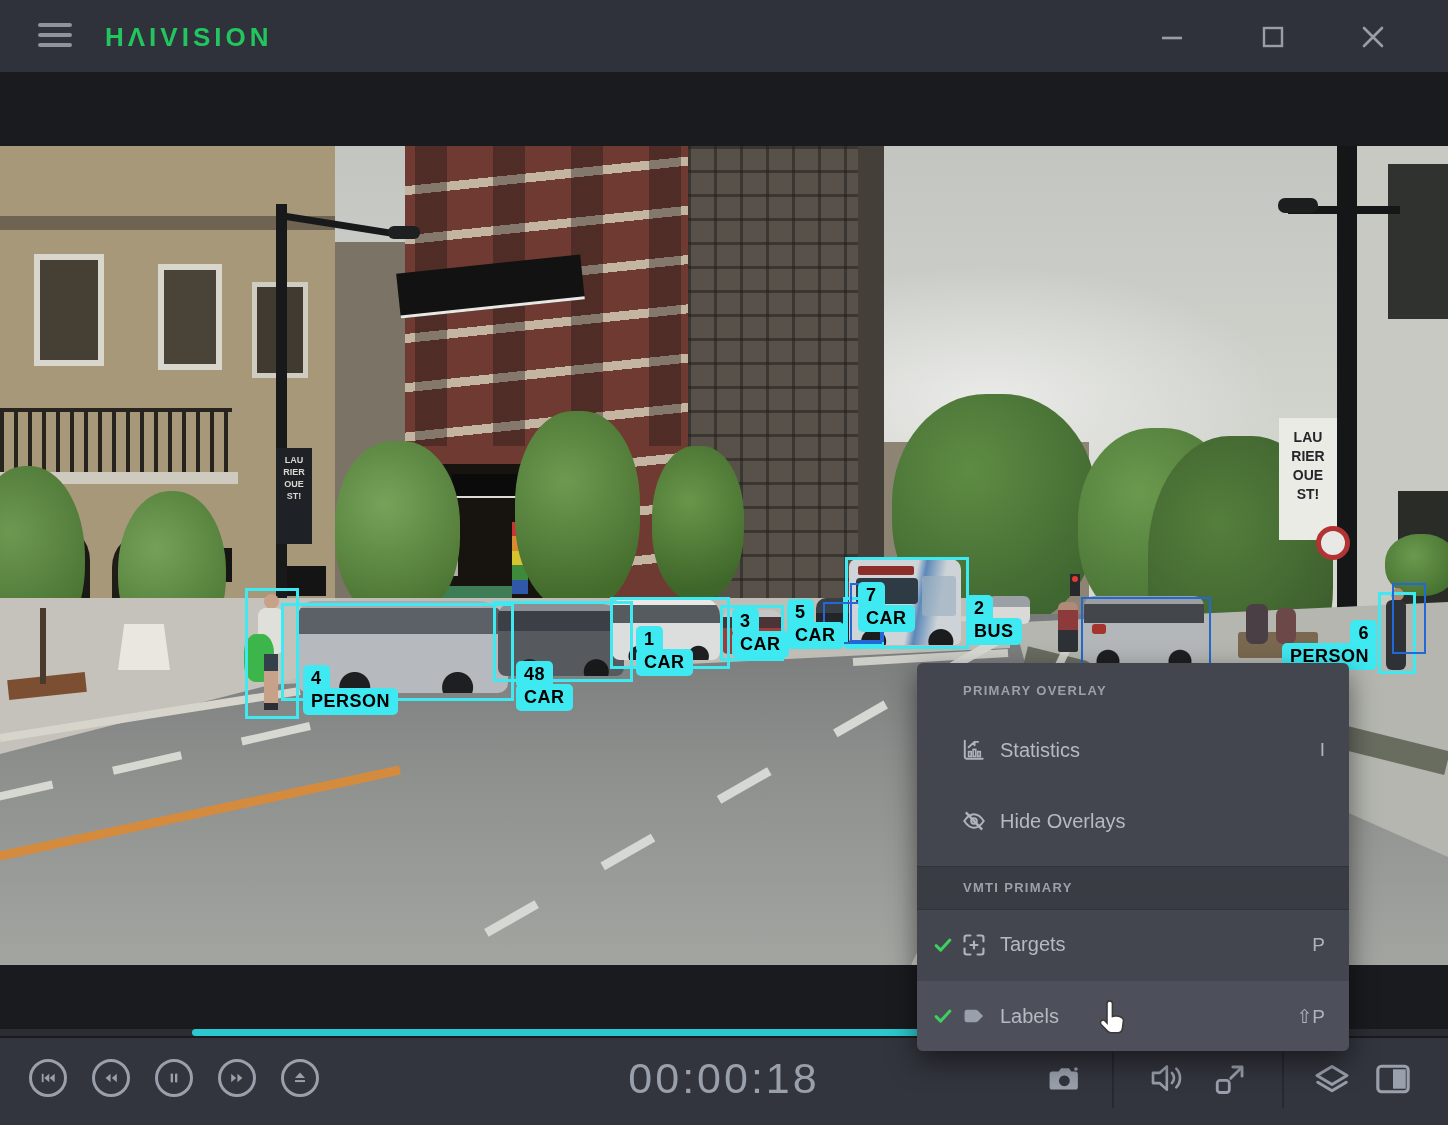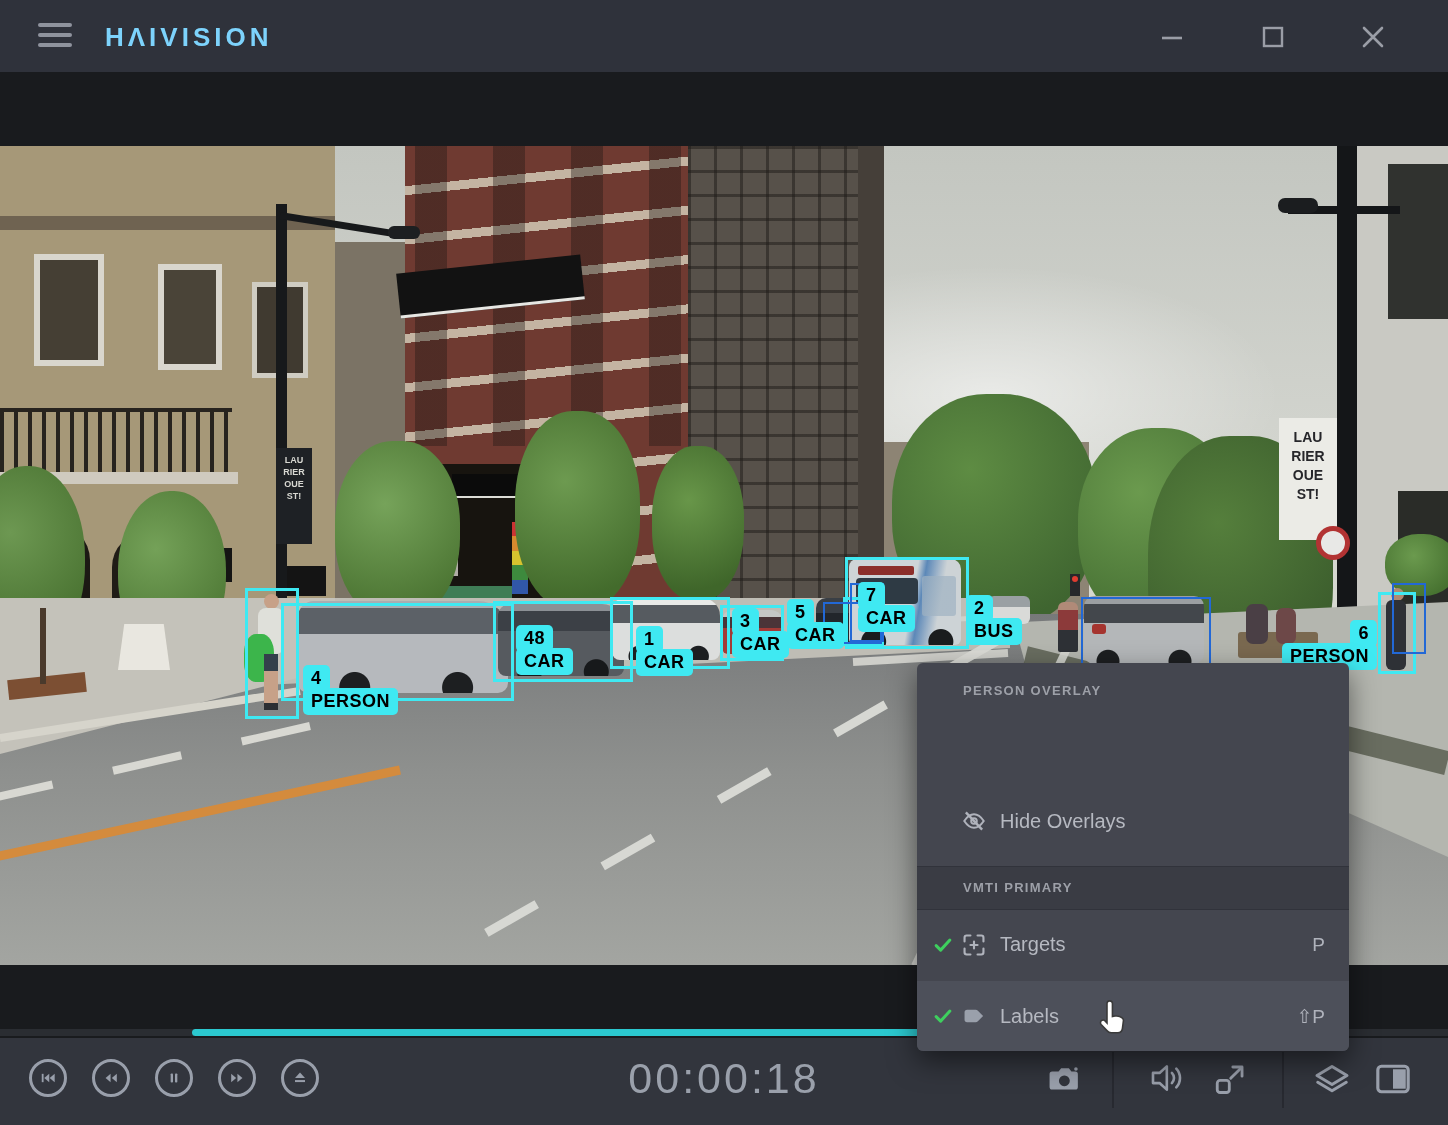--- a/index.html
+++ b/index.html
@@ -3,21 +3,21 @@
 <meta charset="utf-8">
 <style>
   html,body{margin:0;padding:0;background:#0d0e10;}
   .app{position:relative;width:1448px;height:1125px;overflow:hidden;
        font-family:"Liberation Sans",sans-serif;background:#191b1e;}
 
   
   .titlebar{position:absolute;left:0;top:0;width:1448px;height:72px;background:#2f323b;z-index:20;}
   .hamburger{position:absolute;left:38px;top:23px;width:34px;height:26px;cursor:pointer;}
   .hamburger span{display:block;width:34px;height:4px;background:#8f939d;border-radius:2px;margin:0 0 6px 0;}
-  .brand{position:absolute;left:105px;top:22px;font-size:26px;font-weight:bold;letter-spacing:4px;color:#7dd3fc;}
+  .brand{position:absolute;left:105px;top:22px;font-size:26px;font-weight:bold;letter-spacing:4px;color:#22c55e;}
   .title-wrap{position:absolute;left:50%;top:0;height:72px;transform:translateX(-50%);
               display:flex;align-items:center;gap:16px;color:#a8abb4;font-size:23px;cursor:pointer;}
   .winbtn{position:absolute;top:24px;width:26px;height:26px;cursor:pointer;}
 
   
   .stage{position:absolute;left:0;top:72px;width:1448px;height:958px;background:#191b1e;}
   .video{position:absolute;left:0;top:74px;width:1448px;height:819px;overflow:hidden;background:#c9ccc6;}
   .s{position:absolute;}
 
   
@@ -234,21 +234,21 @@
   <div class="bbox cy" style="left:1378px;top:592px;width:32px;height:76px;"></div>
   <div class="bbox bl" style="left:823px;top:602px;width:55px;height:38px;"></div>
   <div class="bbox bl" style="left:850px;top:583px;width:30px;height:55px;"></div>
   <div class="bbox bl" style="left:1081px;top:597px;width:126px;height:70px;"></div>
   <div class="bbox bl" style="left:1392px;top:583px;width:30px;height:67px;"></div>
 
   <div class="vlabel" style="left:303px;top:665px;">
     <span class="num">4</span>
     <span>PERSON</span>
   </div>
-  <div class="vlabel" style="left:516px;top:625px;">
+  <div class="vlabel" style="left:516px;top:661px;">
     <span class="num">48</span>
     <span>CAR</span>
   </div>
   <div class="vlabel" style="left:636px;top:626px;">
     <span class="num">1</span>
     <span>CAR</span>
   </div>
   <div class="vlabel" style="left:732px;top:608px;">
     <span class="num">3</span>
     <span>CAR</span>
@@ -340,22 +340,35 @@
     </span>
     <span class="ibtn" style="left:1374px">
       <svg width="38" height="34" viewBox="0 0 30 28">
         <rect x="2.5" y="3.5" width="25" height="21" rx="3" fill="none" stroke="#999fab" stroke-width="2.6"></rect>
         <rect x="15" y="6" width="10.5" height="16" fill="#999fab"></rect>
       </svg>
     </span>
   </footer>
 
   <div class="menu">
-    <div class="m-head" style="top:20px">PERSON OVERLAY</div>
-
+    <div class="m-head" style="top:20px">PRIMARY OVERLAY</div>
+
+    <div class="m-row" style="top:52px;height:70px">
+      <span class="m-icon">
+        <svg width="26" height="26" viewBox="0 0 24 24">
+          <path d="M3.5 3.5 V18 a2 2 0 0 0 2 2 H20" fill="none" stroke="#b0b3bc" stroke-width="1.8" stroke-linecap="round"></path>
+          <rect x="7" y="13.5" width="2.4" height="4.5" fill="none" stroke="#b0b3bc" stroke-width="1.5"></rect>
+          <rect x="11.2" y="11.5" width="2.4" height="6.5" fill="none" stroke="#b0b3bc" stroke-width="1.5"></rect>
+          <rect x="15.4" y="13.5" width="2.4" height="4.5" fill="none" stroke="#b0b3bc" stroke-width="1.5"></rect>
+          <path d="M7 9.5 L12.5 4.5 M12.5 4.5 h3.2 M12.5 4.5 v3.2" fill="none" stroke="#b0b3bc" stroke-width="1.8" stroke-linecap="round"></path>
+        </svg>
+      </span>
+      <span class="m-label">Statistics</span>
+      <span class="m-short">I</span>
+    </div>
 
     <div class="m-row" style="top:122px;height:72px">
       <span class="m-icon">
         <svg width="26" height="26" viewBox="0 0 24 24">
           <path d="M3 12 c2.8-4.2 6-6.2 9-6.2 s6.2 2 9 6.2 c-2.8 4.2-6 6.2-9 6.2 s-6.2-2-9-6.2 z" fill="none" stroke="#b0b3bc" stroke-width="1.8"></path>
           <circle cx="12" cy="12" r="2.6" fill="none" stroke="#b0b3bc" stroke-width="1.8"></circle>
           <line x1="4.5" y1="4" x2="19.5" y2="20" stroke="#b0b3bc" stroke-width="2.2"></line>
         </svg>
       </span>
       <span class="m-label">Hide Overlays</span>

